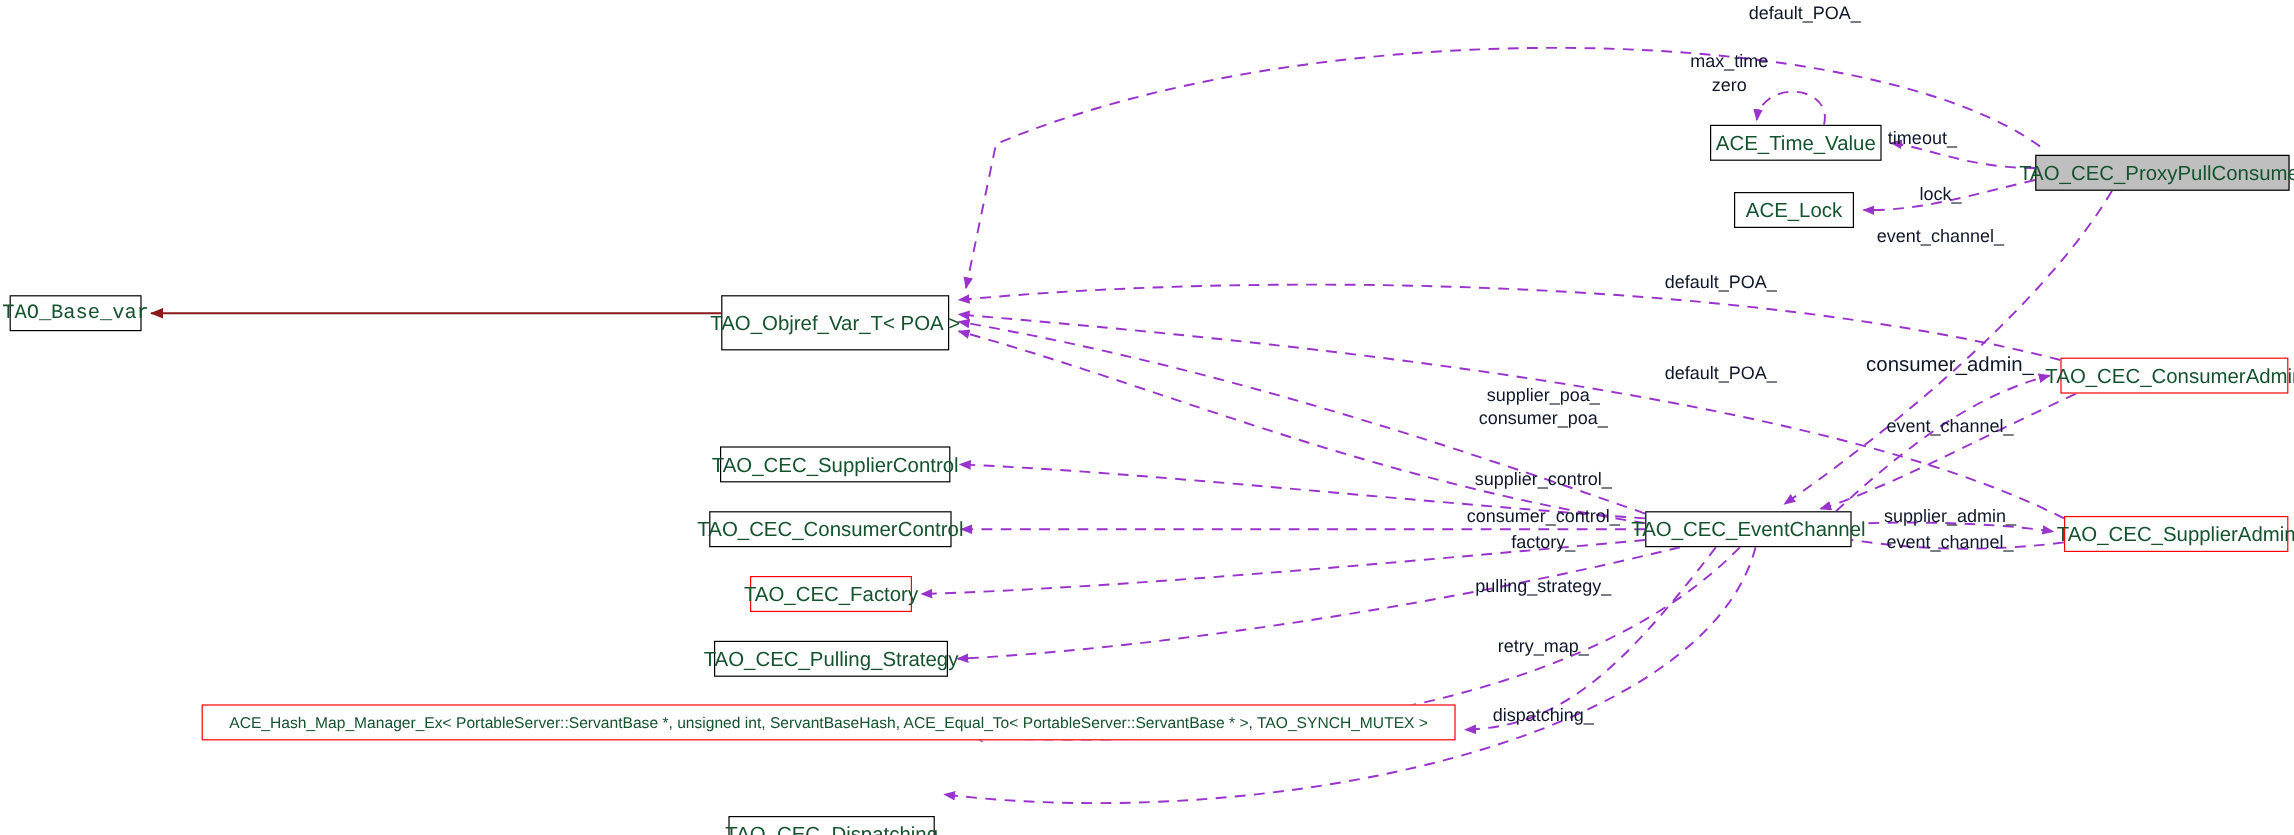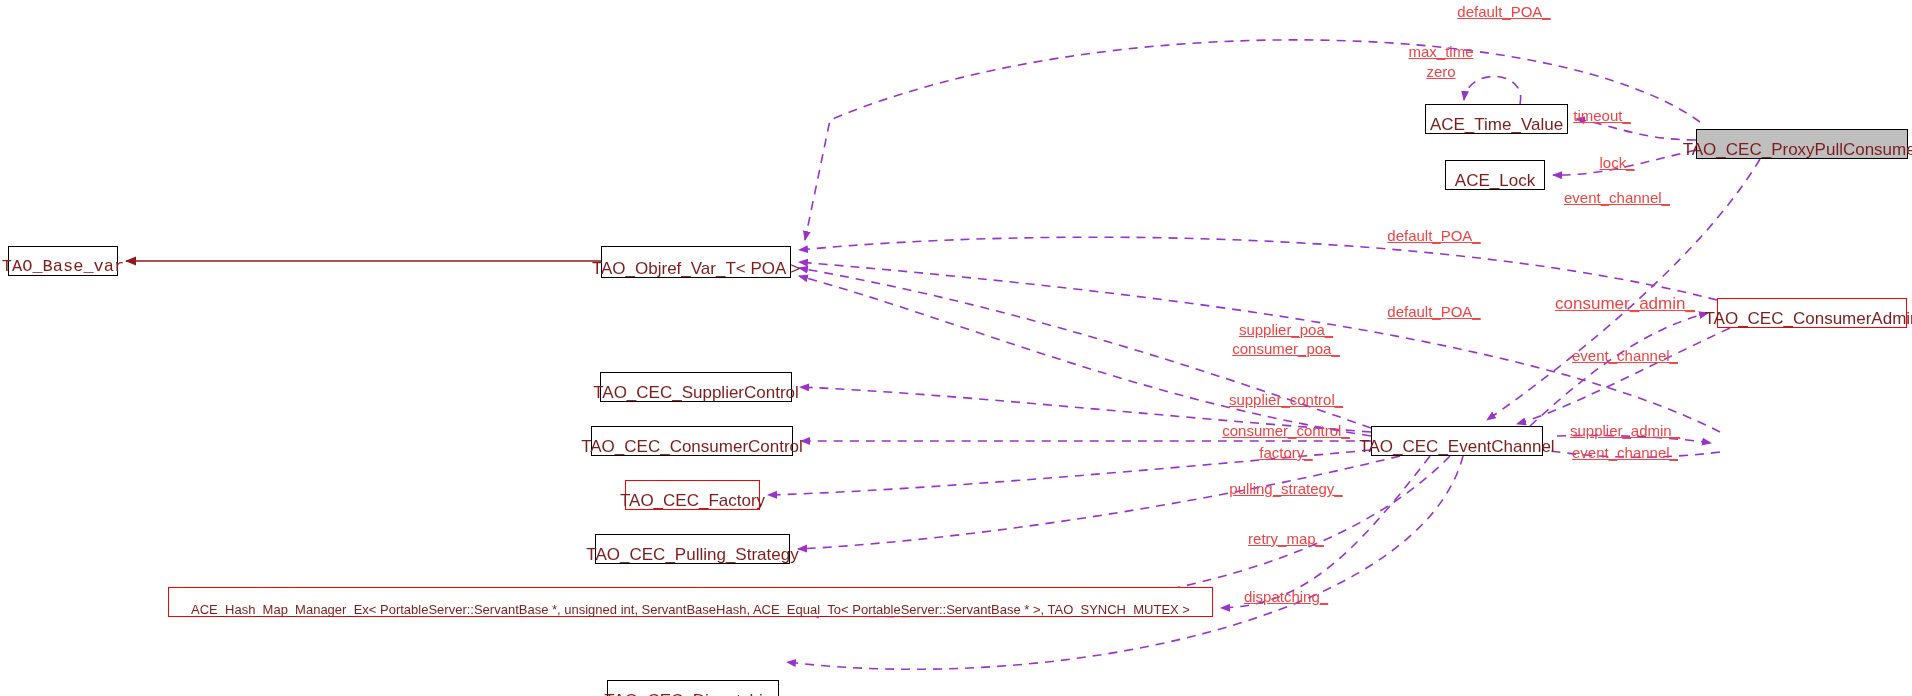--- a/index.html
+++ b/index.html
@@ -22,49 +22,48 @@
     left: 0;
     top: 0;
     width: 1912px;
     height: 696px;
     pointer-events: none;
   }
   .node {
     position: absolute;
     box-sizing: border-box;
     display: flex;
-    align-items: flex-end;
+    align-items: center;
     justify-content: center;
     background: #ffffff;
     border: 1px solid #000000;
-    color: #7f1d1d;
+    color: #14532d;
     white-space: nowrap;
     line-height: 1;
     z-index: 5;
   }
   .node.red {
     border: 1px solid #ff0000;
   }
   .node.current {
     background: #bfbfbf;
     border: 1px solid #000000;
   }
   .node-label {
     display: block;
     padding: 0 6px;
   }
   .edge-label {
     position: absolute;
-    color: #ef4444;
+    color: #0f172a;
     white-space: nowrap;
     line-height: 1.08;
     text-align: center;
     z-index: 6;
     pointer-events: none;
-    text-decoration: underline;
   }
 </style>
 </head>
 <body>
 
 <div id="canvas">
 
   <svg id="edge-layer" viewBox="0 0 1912 696" width="1912" height="696" xmlns="http://www.w3.org/2000/svg">
     <defs>
       <marker id="ah-purple" markerWidth="10" markerHeight="10" refX="9" refY="4" orient="auto" markerUnits="userSpaceOnUse">
@@ -131,28 +130,31 @@
   </div>
 
   <div class="node current" style="left:1696px; top:129px; width:212px; height:30px; font-size:17px;">
     <span class="node-label">TAO_CEC_ProxyPullConsumer</span>
   </div>
 
   <div class="node" style="left:8px; top:246px; width:110px; height:30px; font-size:17px;font-family:Liberation Mono, monospace;">
     <span class="node-label">TAO_Base_var</span>
   </div>
 
-  <div class="node" style="left:601px; top:246px; width:190px; height:32px; font-size:17px;">
+  <div class="node" style="left:601px; top:246px; width:190px; height:46px; font-size:17px;">
     <span class="node-label">TAO_Objref_Var_T&lt; POA &gt;</span>
   </div>
 
   <div class="node red" style="left:1717px; top:298px; width:190px; height:30px; font-size:17px;">
     <span class="node-label">TAO_CEC_ConsumerAdmin</span>
   </div>
 
+  <div class="node red" style="left:1720px; top:430px; width:187px; height:30px; font-size:17px;">
+    <span class="node-label">TAO_CEC_SupplierAdmin</span>
+  </div>
 
   <div class="node" style="left:600px; top:372px; width:192px; height:30px; font-size:17px;">
     <span class="node-label">TAO_CEC_SupplierControl</span>
   </div>
 
   <div class="node" style="left:591px; top:426px; width:202px; height:30px; font-size:17px;">
     <span class="node-label">TAO_CEC_ConsumerControl</span>
   </div>
 
   <div class="node" style="left:1371px; top:426px; width:172px; height:30px; font-size:17px;">

